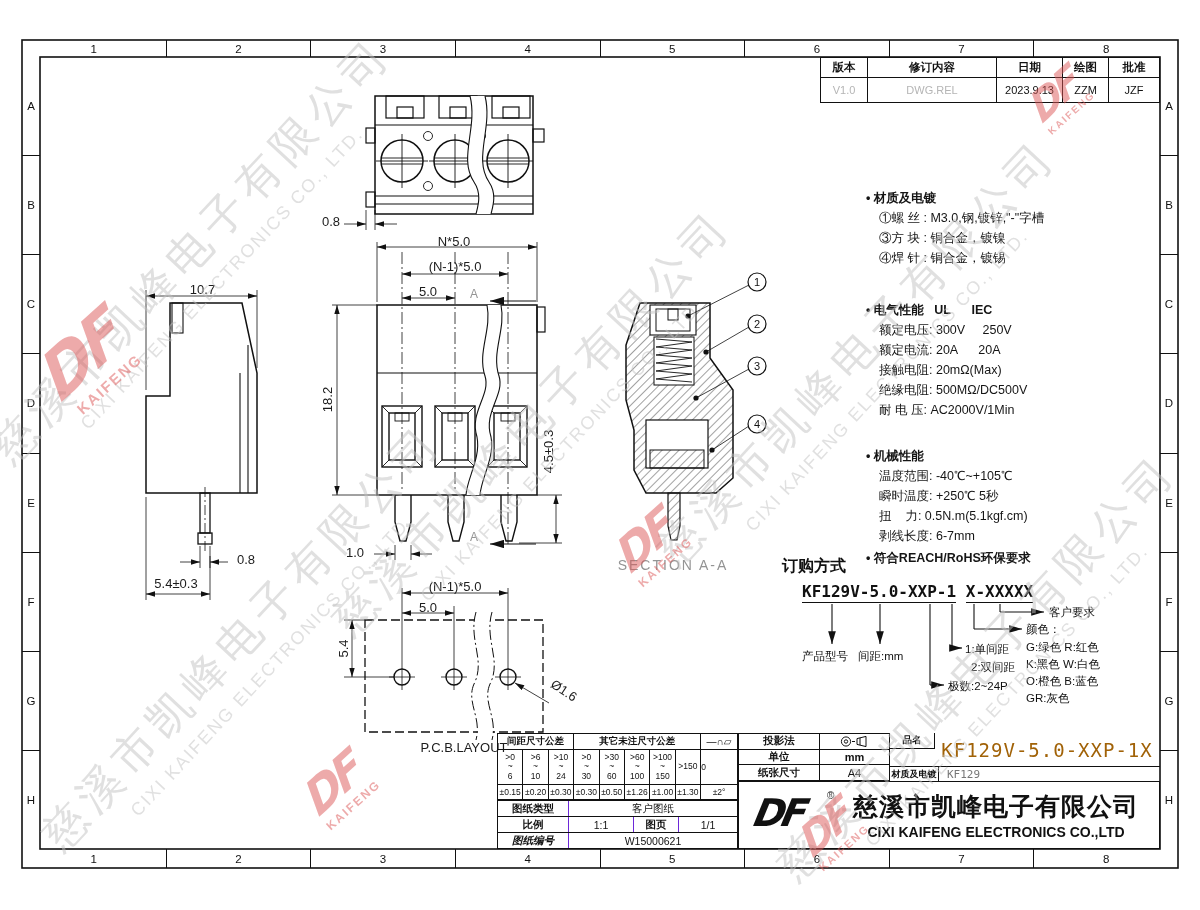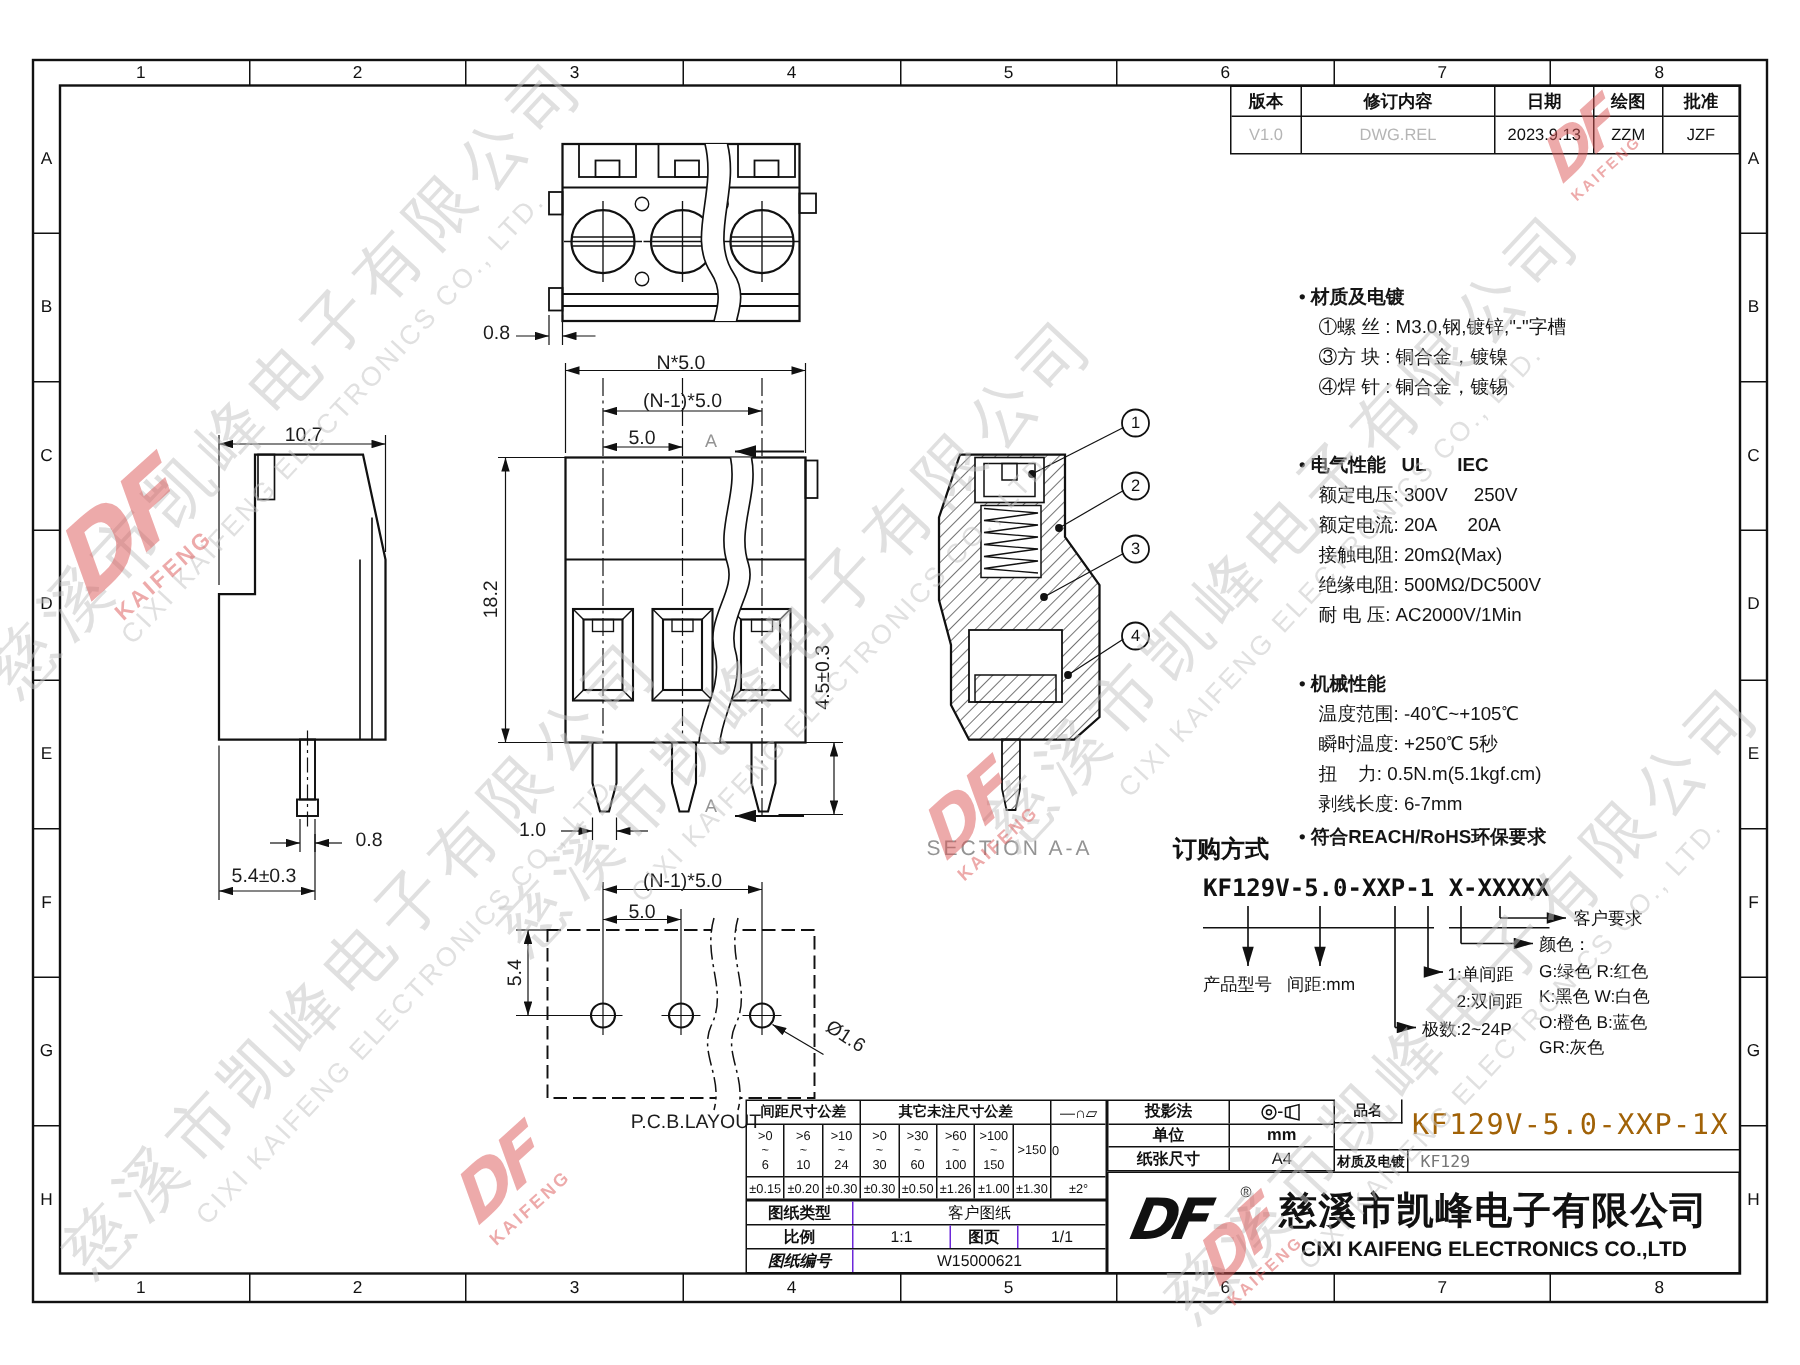--- a/index.html
+++ b/index.html
@@ -21,21 +21,21 @@
   .vtext{transform:rotate(-90deg);}
   .gray{color:#949494;}
   .rot33{transform:rotate(33deg);}
   
   .spec-line{white-space:pre;font-size:12.5px;line-height:20px;color:#151515;}
   .spec-title{font-weight:bold;}
   .spec-items{padding-left:13px;}
   
   .ord-title{font-size:16px;font-weight:bold;}
   .ord-code{font-family:"DejaVu Sans Mono",monospace;font-size:16px;font-weight:bold;letter-spacing:0;}
-  .ord-code span{border-bottom:1.4px solid #111;padding-bottom:17px;}
+  .ord-code span{border-bottom:1.4px solid #111;padding-bottom:1px;}
   .ord-lbl{position:absolute;z-index:2;font-size:11.5px;white-space:nowrap;color:#111;}
   
   .rev{position:absolute;left:820px;top:57px;width:340px;height:46px;border:1.3px solid #111;
        box-sizing:border-box;display:grid;grid-template-columns:47px 129px 66px 46px 1fr;
        grid-template-rows:20px 1fr;z-index:2;}
   .rev div{border-right:1px solid #111;border-bottom:1px solid #111;display:flex;
        align-items:center;justify-content:center;font-size:11px;}
   .rev div:nth-child(5n){border-right:none;}
   .rev div:nth-child(n+6){border-bottom:none;}
   .rev .hd{font-weight:bold;font-size:11.5px;}

